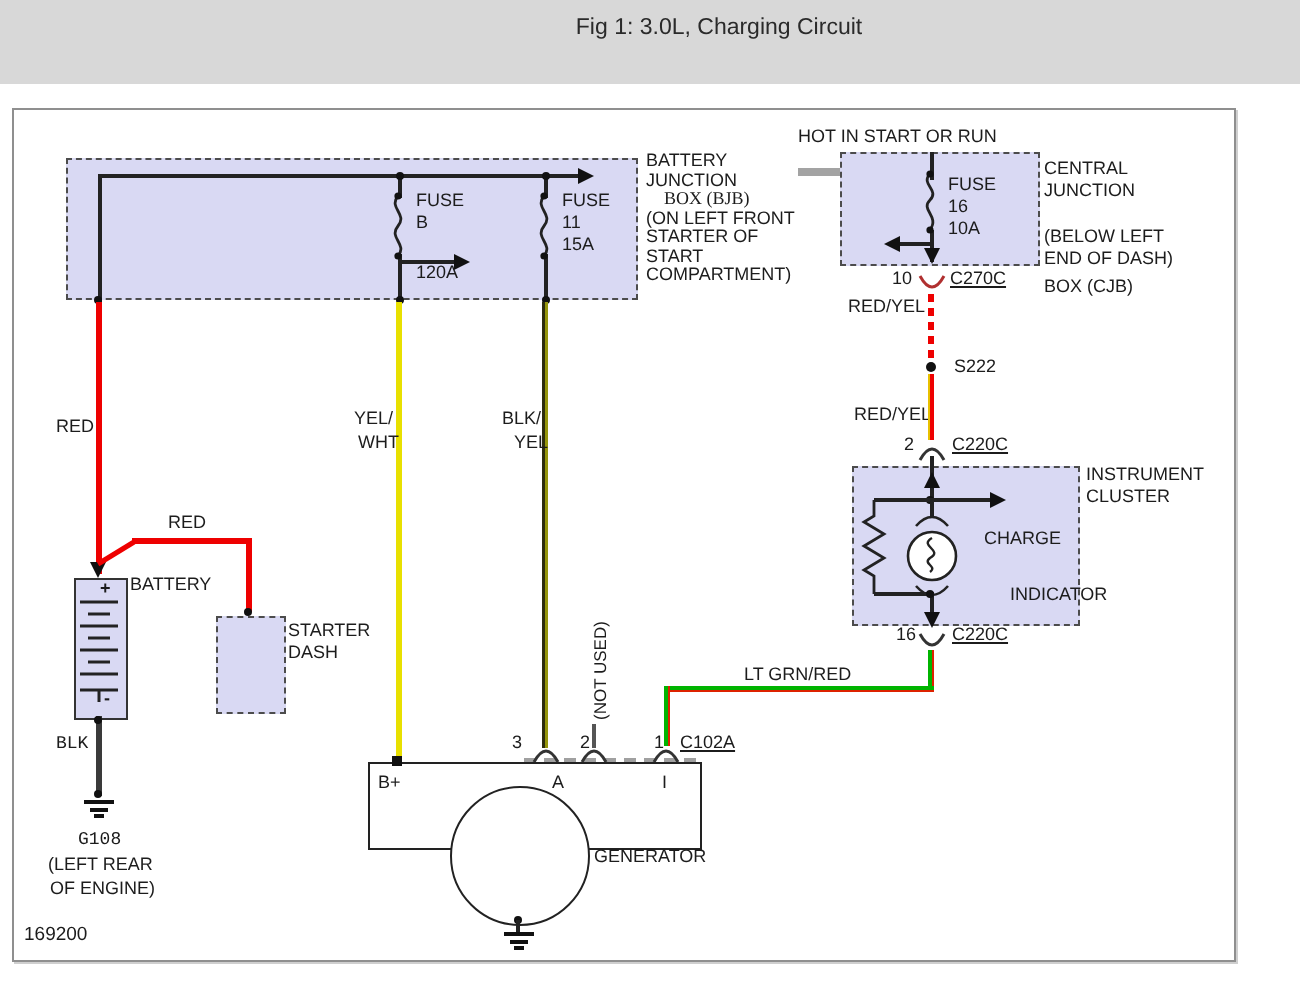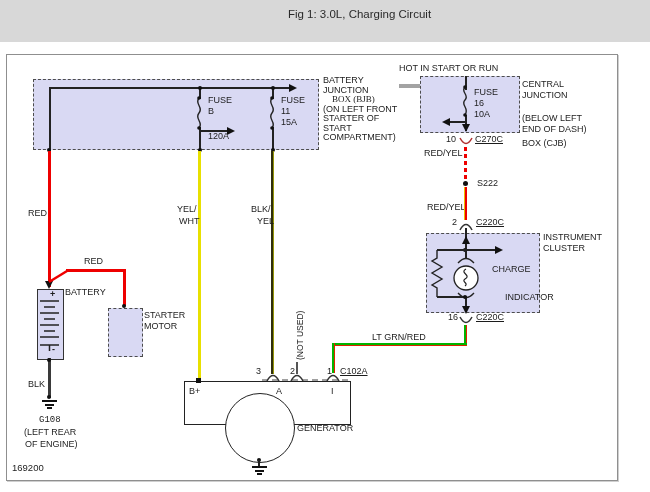--- a/index.html
+++ b/index.html
@@ -226,26 +226,26 @@
     <line x1="2" y1="26" x2="21" y2="26" stroke="#222" stroke-width="1.5"></line>
     <line x1="6" y1="32" x2="17" y2="32" stroke="#222" stroke-width="1.5"></line>
     <line x1="2" y1="38" x2="21" y2="38" stroke="#222" stroke-width="1.5"></line>
     <line x1="2" y1="46" x2="21" y2="46" stroke="#222" stroke-width="1.5"></line>
     <line x1="11.5" y1="46" x2="11.5" y2="52" stroke="#222" stroke-width="1.5"></line>
   </svg>
   <div class="t" style="left:65px;top:287px;">BATTERY</div>
 
   <div class="lavbox" style="left:108px;top:308px;width:33px;height:47px;"></div>
   <div class="t" style="left:144px;top:310px;">STARTER</div>
-  <div class="t" style="left:144px;top:321px;">MOTOR</div>
+  <div class="t" style="left:144px;top:321px;">DASH</div>
 
   <div class="wire w-blk" style="left:48px;top:358px;width:2.5px;height:40px;"></div>
   <div class="dot" style="left:47px;top:358px;"></div>
   <div class="dot" style="left:47px;top:395px;"></div>
-  <div class="t" style="left:28px;top:379px;">BLK</div>
+  <div class="t" style="left:28px;top:367px;font-family:Liberation Mono, monospace;">BLK</div>
   <div class="gbar" style="left:42px;top:400px;width:15px;"></div>
   <div class="gbar" style="left:45px;top:404px;width:9px;"></div>
   <div class="gbar" style="left:47px;top:407px;width:5px;"></div>
   <div class="t" style="left:39px;top:415px;font-family:Liberation Mono, monospace;">G108</div>
   <div class="t" style="left:24px;top:427px;">(LEFT REAR</div>
   <div class="t" style="left:25px;top:439px;">OF ENGINE)</div>
 
   <div class="t" style="left:12px;top:463px;font-size:9.5px;">169200</div>
 
 </div>

